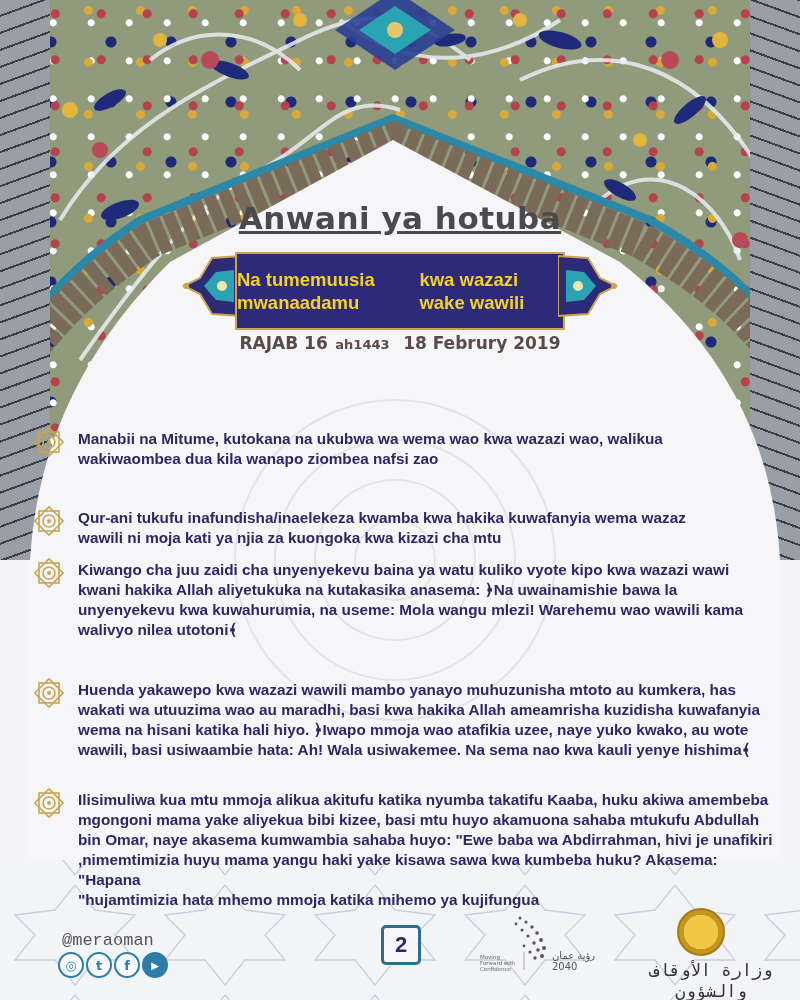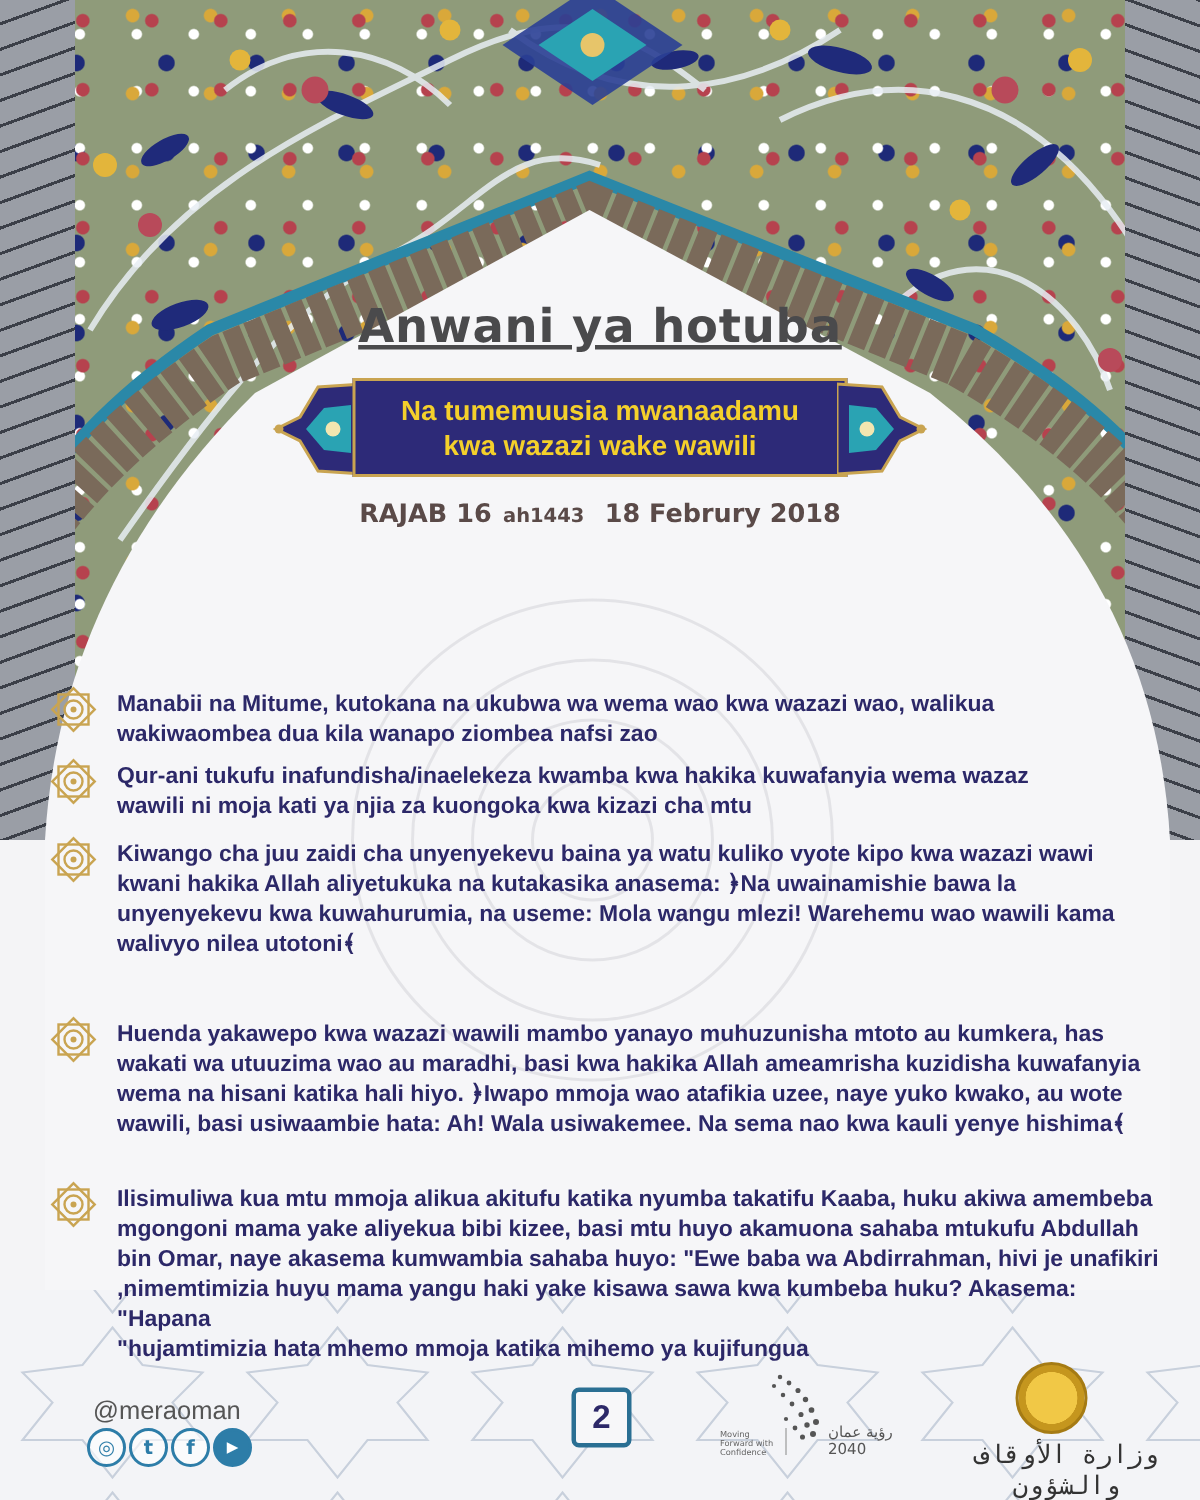--- a/index.html
+++ b/index.html
@@ -43,24 +43,24 @@
       text-align: center;
       font-family: "DejaVu Sans", sans-serif;
       font-weight: bold; font-size: 31px; color: #4a4a4c;
       letter-spacing: 0.5px;
       text-decoration: underline;
     }
     .banner-wrap {
       position: absolute; left: 190px; top: 248px; width: 420px; height: 76px;
     }
     .banner {
-      position: absolute; left: 45px; top: 4px; width: 330px; height: 66px;
+      position: absolute; left: 45px; top: 4px; width: 330px; height: 78px;
       background: #2d2a78;
       border: 2px solid #c9a451;
-      display: flex; flex-direction: column; justify-content: center; align-items: center;
+      display: flex; flex-direction: row; justify-content: center; align-items: center;
     }
     .banner-line {
       color: #f4d02b; font-weight: bold; font-size: 18.5px; line-height: 23px;
       font-family: "Liberation Sans", sans-serif;
     }
     .banner-orn {
       position: absolute; top: 0; width: 60px; height: 76px;
     }
     .banner-orn.left { left: -8px; }
     .banner-orn.right { right: -8px; }
@@ -81,21 +81,21 @@
     }
     .bullet-text {
       position: absolute; left: 46px; top: 4px; width: 700px;
       color: #2c2868; font-weight: bold;
       font-family: "Liberation Sans", sans-serif;
       font-size: 15.3px; line-height: 20px;
       white-space: pre-line;
     }
     .footer-handle {
       position: absolute; left: 62px; top: 931px;
-      font-size: 17px; color: #555; font-family: Liberation Sans, sans-serif;
+      font-size: 17px; color: #555; font-family: Liberation Mono, monospace;
     }
     .social {
       position: absolute; left: 58px; top: 952px; display: flex; gap: 2px;
     }
     .social-btn {
       width: 26px; height: 26px; border-radius: 50%;
       border: 2px solid #2d7da8; display: flex; align-items: center; justify-content: center;
       color: #2d7da8; font-weight: bold; font-size: 13px;
       font-family: "DejaVu Sans", sans-serif;
       background: rgba(255,255,255,0.6);
@@ -209,24 +209,24 @@
       <path d="M58 38 L42 30 L30 10 L0 8 L0 68 L30 66 L42 46 Z" fill="#2d2a78" stroke="#c9a451" stroke-width="2"></path>
       <path d="M38 38 L26 24 L8 22 L8 54 L26 52 Z" fill="#2aa3b3"></path>
       <circle cx="20" cy="38" r="5" fill="#f3e6b0"></circle>
       <circle cx="56" cy="38" r="3" fill="#c9a451"></circle>
     </svg>
   </div>
 
   <div class="date-line">
     <span class="big">RAJAB 16</span>
     <span class="small">ah1443</span>
-    <span class="big">18 Februry 2018</span>
-  </div>
-
-  <div class="bullet" style="top:425px;height:50px;margin-top:31px;">
+    <span class="big">18 Februry 2019</span>
+  </div>
+
+  <div class="bullet" style="top:425px;height:50px;">
     <svg class="bullet-icon" viewBox="0 0 34 34">
       <g fill="none" stroke="#c9a451" stroke-width="1.6">
         <rect x="7" y="7" width="20" height="20"></rect>
         <rect x="7" y="7" width="20" height="20" transform="rotate(45 17 17)"></rect>
         <circle cx="17" cy="17" r="6"></circle>
       </g>
       <circle cx="17" cy="17" r="2" fill="#c9a451"></circle>
     </svg>
     <div class="bullet-text"> Manabii na Mitume, kutokana na ukubwa wa wema wao kwa wazazi wao, walikua
  wakiwaombea dua kila wanapo ziombea nafsi zao</div>

